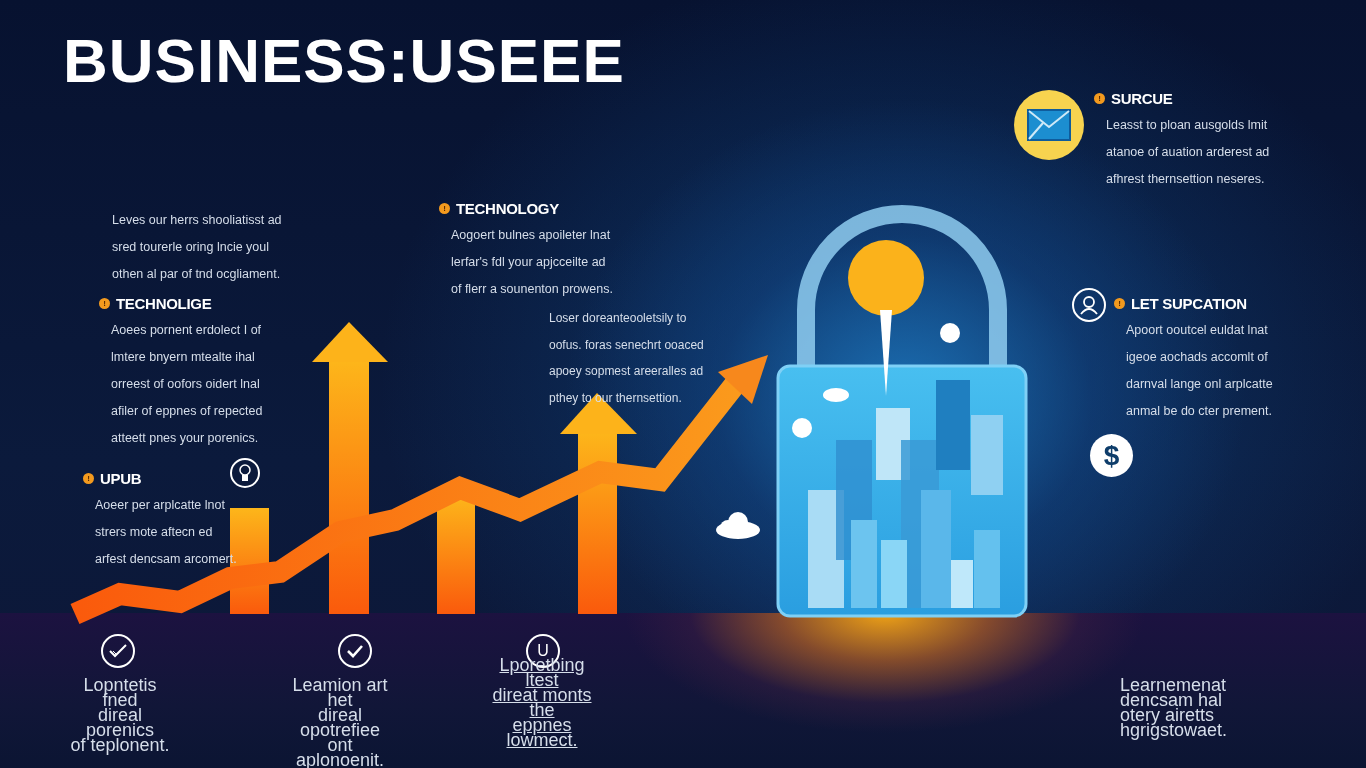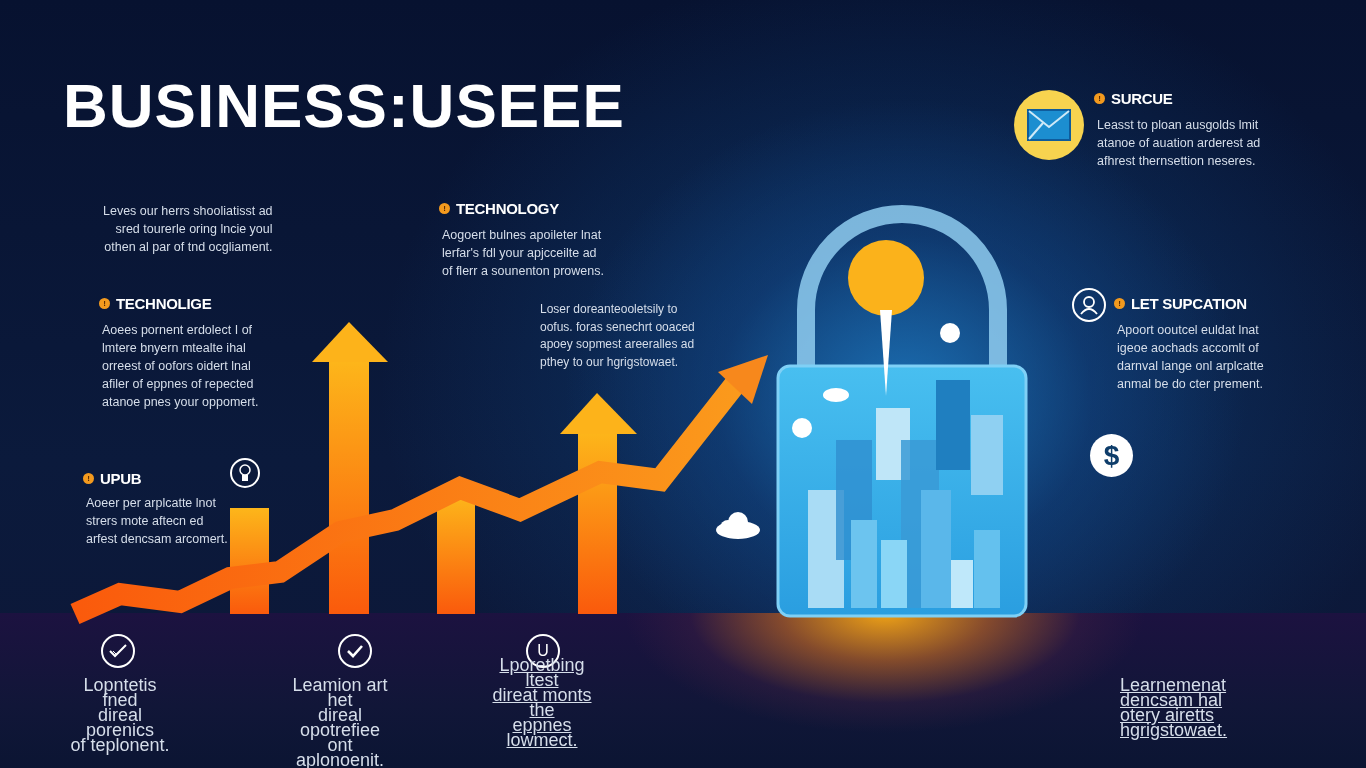--- a/index.html
+++ b/index.html
@@ -19,33 +19,32 @@
   .floor {
     position:absolute; left:0; top:613px; width:1366px; height:155px;
     background:
       radial-gradient(ellipse 260px 120px at 885px 0px, rgba(250,170,20,0.95), rgba(220,120,30,0.55) 40%, rgba(90,40,70,0.25) 75%, rgba(0,0,0,0) 100%),
       linear-gradient(180deg, #1c1240 0%, #111638 60%, #0b1533 100%);
   }
   .title {
     position:absolute; left:63px; top:26px;
     font-size:62px; font-weight:700; letter-spacing:1px; color:#ffffff;
     line-height:70px;
-    margin-top:45px;
   }
   .block { position:absolute; font-size:12.5px; line-height:15px; color:#d6deea; }
   .block .head {
     display:flex; align-items:center; gap:6px;
     font-size:15px; font-weight:700; color:#ffffff; margin-bottom:12px; letter-spacing:-0.3px;
   }
   .dot {
     width:11px; height:11px; border-radius:50%; background:#f39a1e;
     display:inline-flex; align-items:center; justify-content:center;
     font-size:8px; color:#5a2a00; font-weight:700;
   }
-  .block p { margin:3px; }
+  .block p { margin:12px; }
   .circle-icon {
     position:absolute; border:2px solid #ffffff; border-radius:50%;
     display:flex; align-items:center; justify-content:center; color:#fff;
   }
   .bottom-text { position:absolute; font-size:18px; line-height:15px; text-align:center; color:#d6deea; }
   svg { display:block; }
 </style>
 </head>
 <body>
 
@@ -130,36 +129,36 @@
       <path d="M2,19 Q10,9 18,19" fill="none" stroke="#fff" stroke-width="1.8"></path>
     </svg>
 </div>
 <div class="circle-icon" style="left:230px;top:458px;width:26px;height:26px;">
   <svg width="14" height="18">
       <circle cx="7" cy="6" r="5" fill="none" stroke="#fff" stroke-width="1.5"></circle>
       <rect x="4" y="11" width="6" height="6" fill="#fff"></rect>
     </svg>
 </div>
 
-<div class="block" style="left:100px;top:201px;text-align:right;">
+<div class="block" style="left:100px;top:201px;">
   <p>Leves our herrs shooliatisst ad</p>
   <p>sred tourerle oring lncie youl</p>
   <p>othen al par of tnd ocgliament.</p>
 </div>
 
 <div class="block" style="left:99px;top:296px;">
   <div class="head">
       <span class="dot">!</span>
       <span>TECHNOLIGE</span>
     </div>
   <p>Aoees pornent erdolect I of</p>
   <p>lmtere bnyern mtealte ihal</p>
   <p>orreest of oofors oidert lnal</p>
   <p>afiler of eppnes of repected</p>
-  <p>atanoe pnes your oppomert.</p>
+  <p>atteett pnes your porenics.</p>
 </div>
 
 <div class="block" style="left:83px;top:471px;">
   <div class="head" style="margin-bottom:10px;">
       <span class="dot">!</span>
       <span>UPUB</span>
     </div>
   <p>Aoeer per arplcatte lnot</p>
   <p>strers mote aftecn ed</p>
   <p>arfest dencsam arcomert.</p>
@@ -172,21 +171,21 @@
     </div>
   <p>Aogoert bulnes apoileter lnat</p>
   <p>lerfar's fdl your apjcceilte ad</p>
   <p>of flerr a sounenton prowens.</p>
 </div>
 
 <div class="block" style="left:537px;top:299px;font-size:12px;line-height:14.5px;">
   <p>Loser doreanteooletsily to</p>
   <p>oofus. foras senechrt ooaced</p>
   <p>apoey sopmest areeralles ad</p>
-  <p>pthey to our hgrigstowaet.</p>
+  <p>pthey to our thernsettion.</p>
 </div>
 
 <div class="block" style="left:1094px;top:91px;">
   <div class="head">
       <span class="dot">!</span>
       <span>SURCUE</span>
     </div>
   <p>Leasst to ploan ausgolds lmit</p>
   <p>atanoe of auation arderest ad</p>
   <p>afhrest thernsettion neseres.</p>
@@ -226,16 +225,16 @@
   <div>ont aplonoenit.</div>
 </div>
 
 <div class="circle-icon" style="left:526px;top:634px;width:30px;height:30px;font-size:16px;">U</div>
 <div class="bottom-text" style="left:490px;top:658px;width:104px;text-decoration:underline;">
   <div>Lporetbing ltest</div>
   <div>direat monts the</div>
   <div>eppnes lowmect.</div>
 </div>
 
-<div class="bottom-text" style="left:1120px;top:678px;width:170px;text-align:left;text-decoration:underline;">
+<div class="bottom-text" style="left:1120px;top:678px;width:170px;text-align:left;">
   <div>Learnemenat dencsam hal</div>
   <div>otery airetts hgrigstowaet.</div>
 </div>
 
 </body></html>

